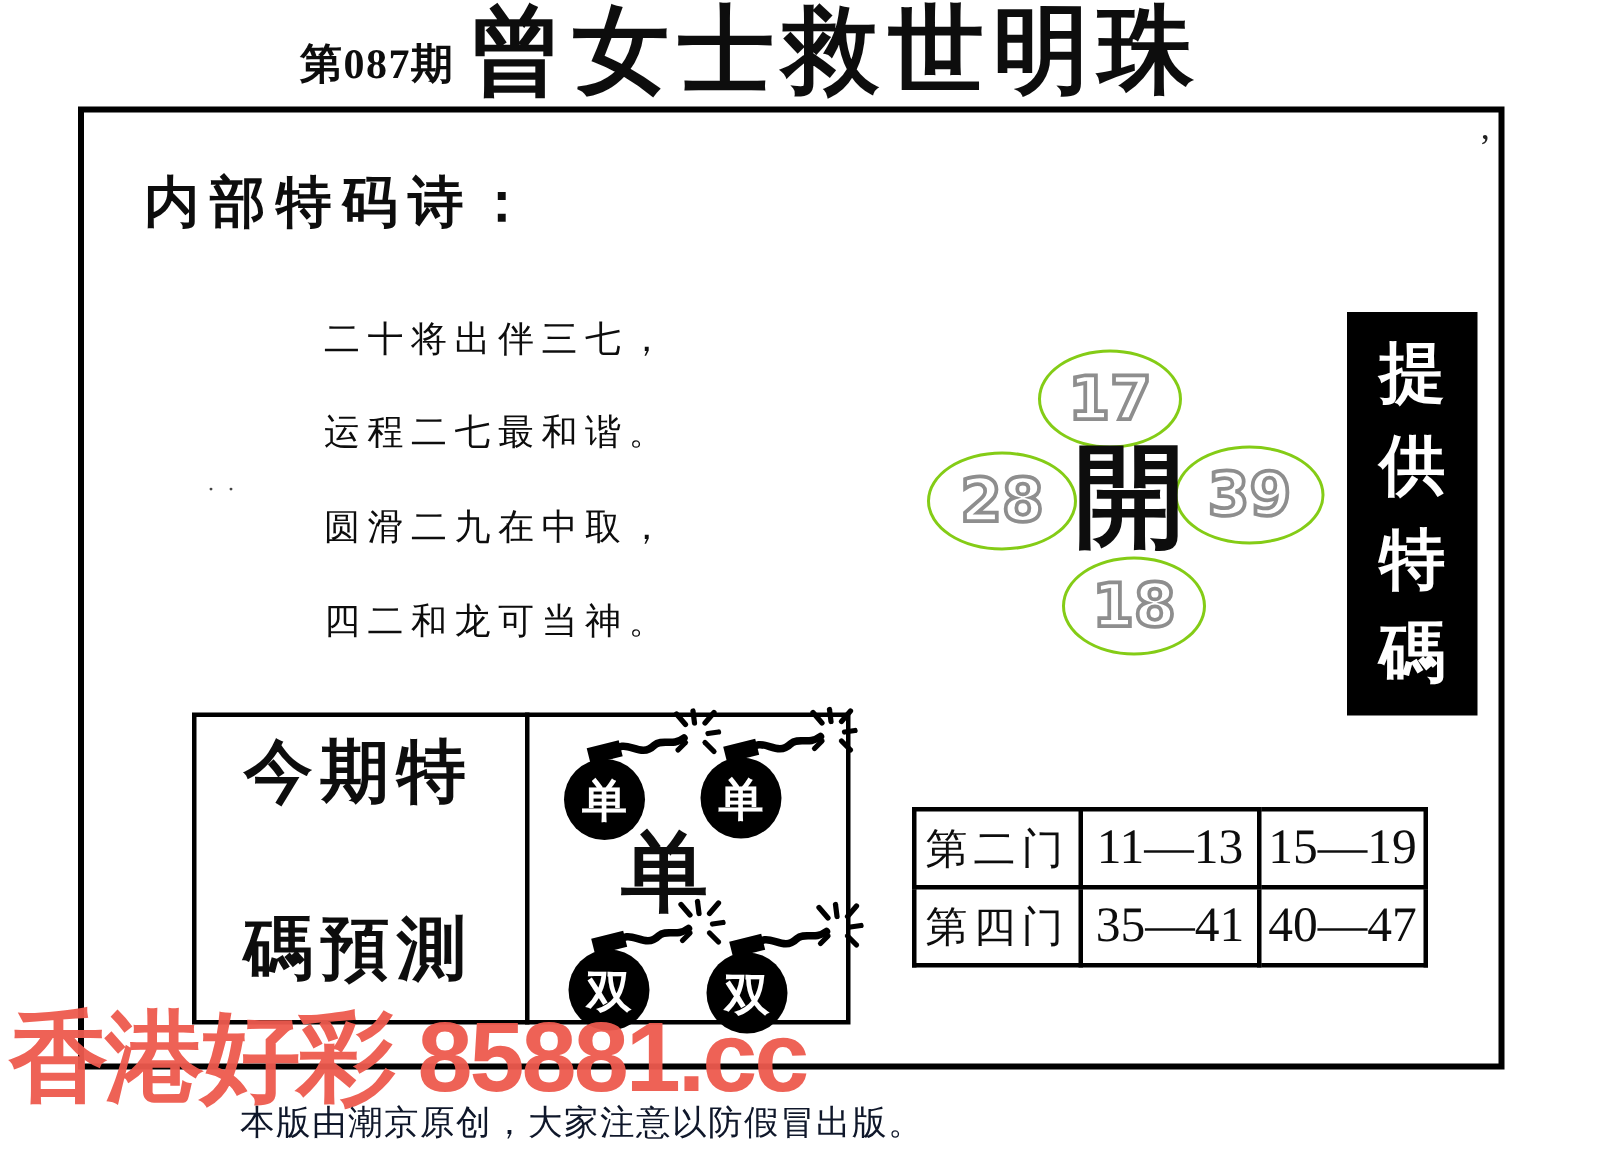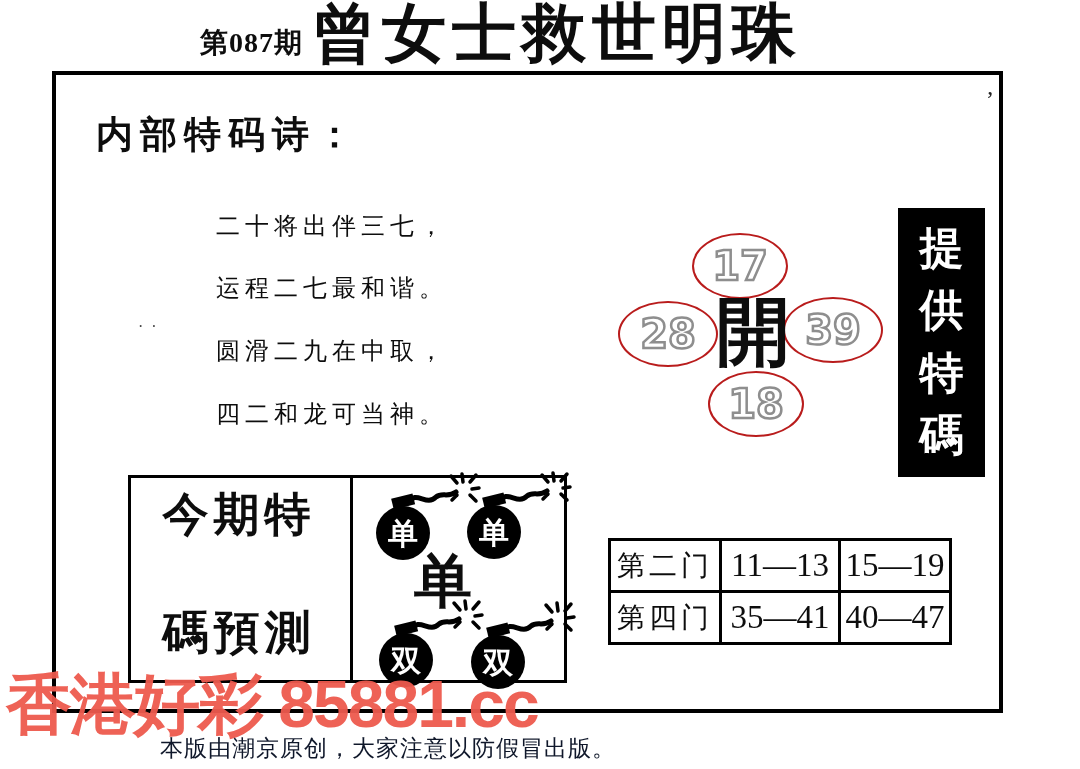--- a/index.html
+++ b/index.html
@@ -17,21 +17,21 @@
   .frame { left:52px; top:71px; width:951px; height:642px; border:4px solid #000; box-sizing:border-box; }
 
   
   .poem-label { left:96px; top:110px; font-size:37px; font-weight:600; letter-spacing:7px; }
   .poem-line { left:216px; font-size:24px; letter-spacing:5px; white-space:nowrap; }
   .poem-line.l0 { top:210px; } .poem-line.l1 { top:272px; }
   .poem-line.l2 { top:335px; } .poem-line.l3 { top:398px; }
 
   
   .oval {
-    border:2px solid #b91c1c; border-radius:50%;
+    border:2px solid #84cc16; border-radius:50%;
     display:flex; align-items:center; justify-content:center;
     font-family:"DejaVu Sans", sans-serif; font-weight:bold; font-size:40px;
     color:#ffffff; -webkit-text-stroke:2.5px #8e8e8e; box-sizing:border-box;
   }
   .oval.top    { left:692px; top:233px; width:96px;  height:66px; }
   .oval.left   { left:618px; top:301px; width:100px; height:66px; }
   .oval.right  { left:783px; top:297px; width:100px; height:66px; }
   .oval.bottom { left:708px; top:371px; width:96px;  height:66px; }
   .open-char { left:712px; top:294px; width:82px; text-align:center;
                font-size:74px; font-weight:bold; line-height:1.05; }

